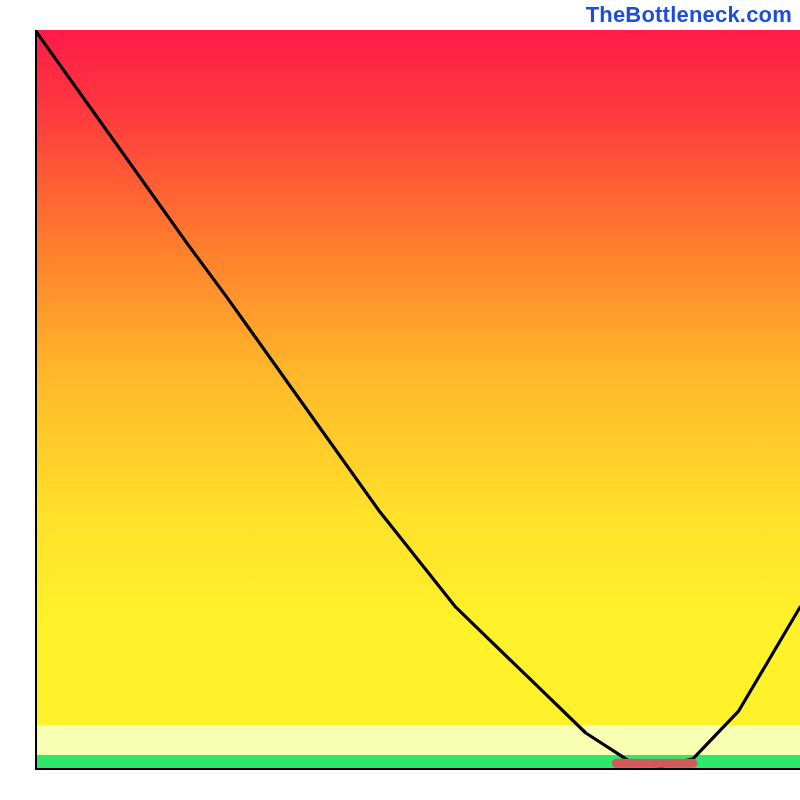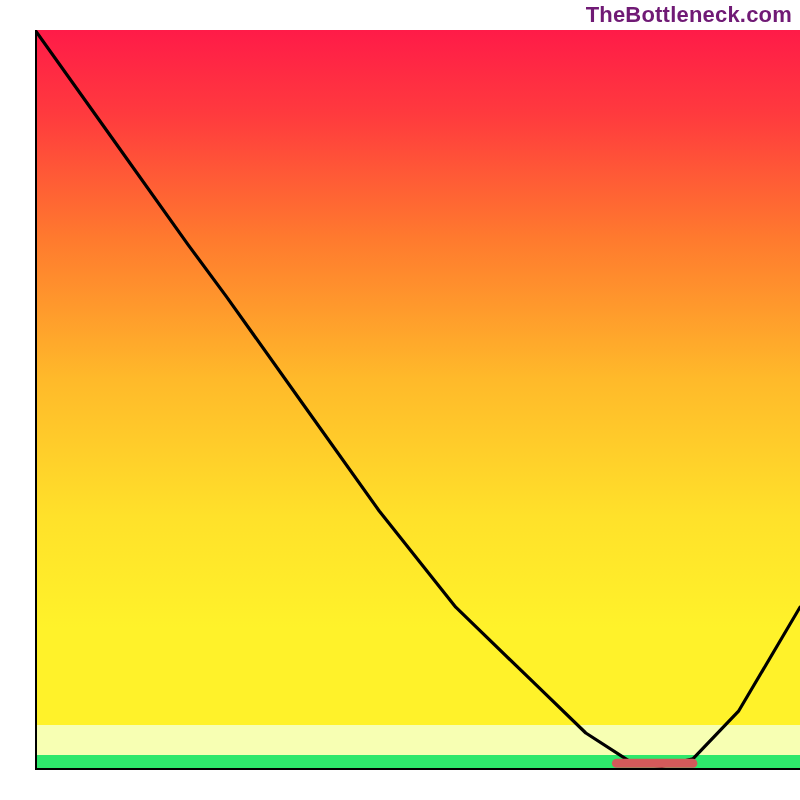--- a/index.html
+++ b/index.html
@@ -15,21 +15,21 @@
     position: relative;
     width: 800px;
     height: 800px;
   }
   .watermark {
     position: absolute;
     top: 2px;
     right: 8px;
     font-size: 22px;
     font-weight: 600;
-    color: #701a75;
+    color: #1d4ed8;
     letter-spacing: 0.2px;
   }
   .plot {
     position: absolute;
     left: 35px;
     top: 30px;
     width: 765px;   
     height: 740px;  
   }
   .plot svg {

